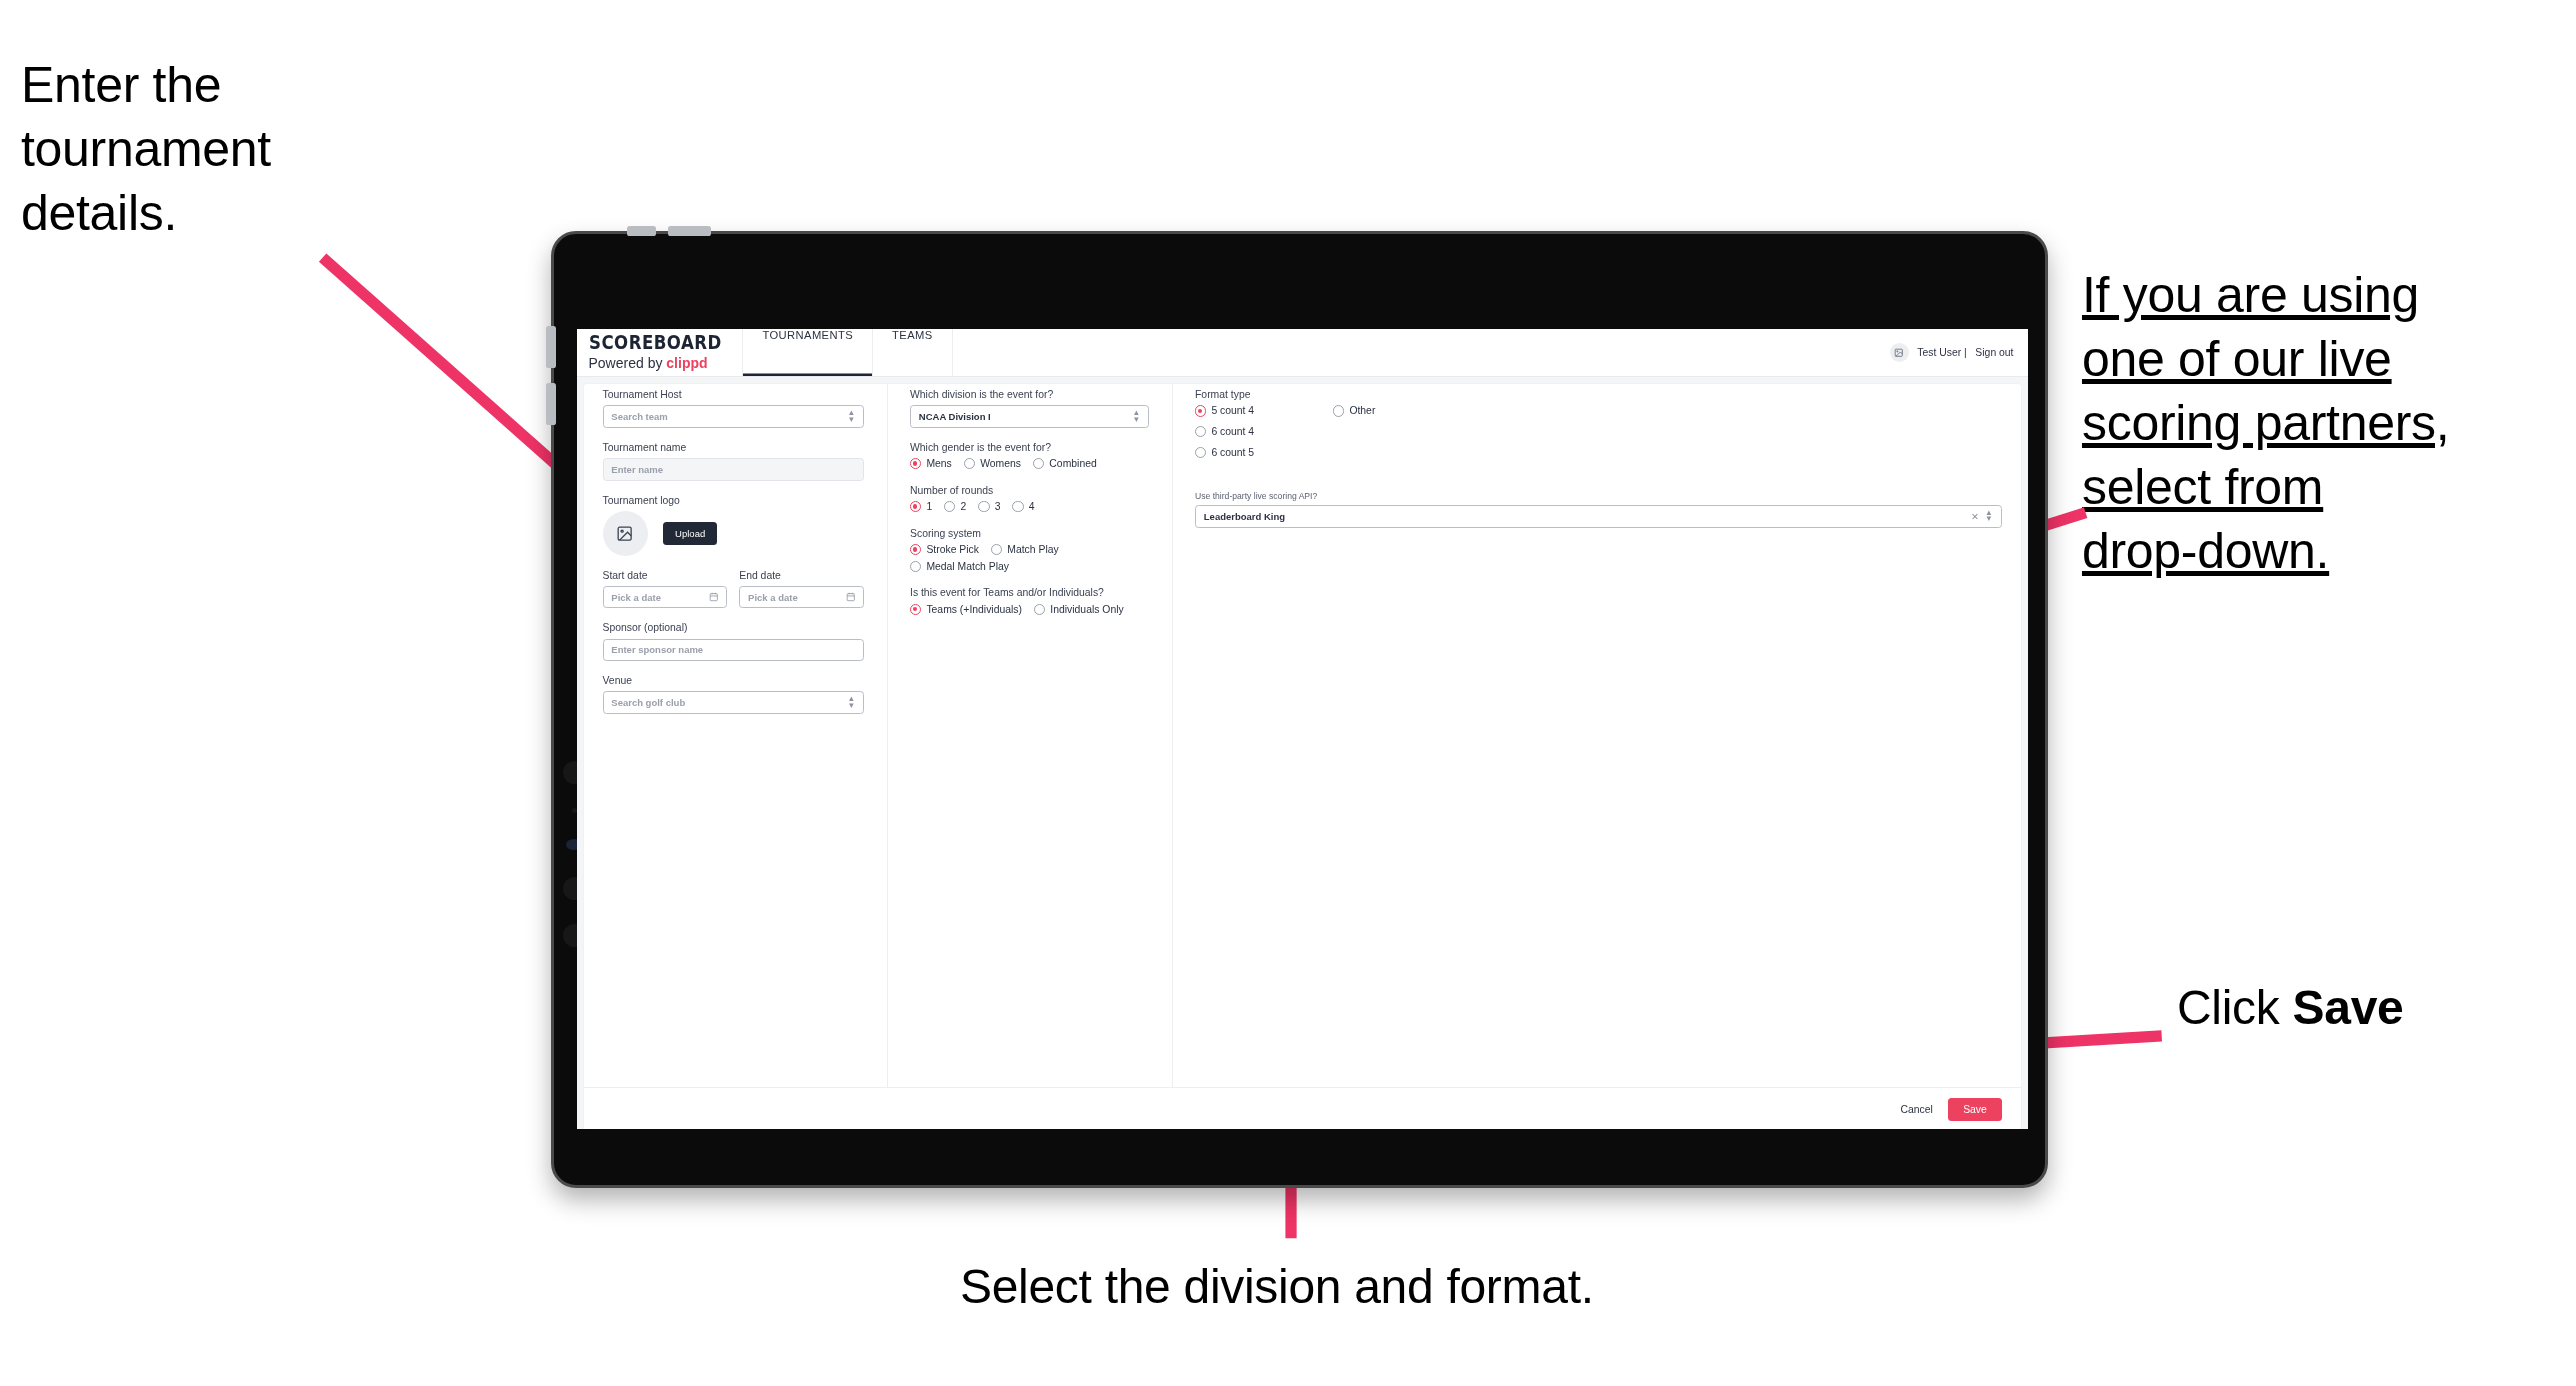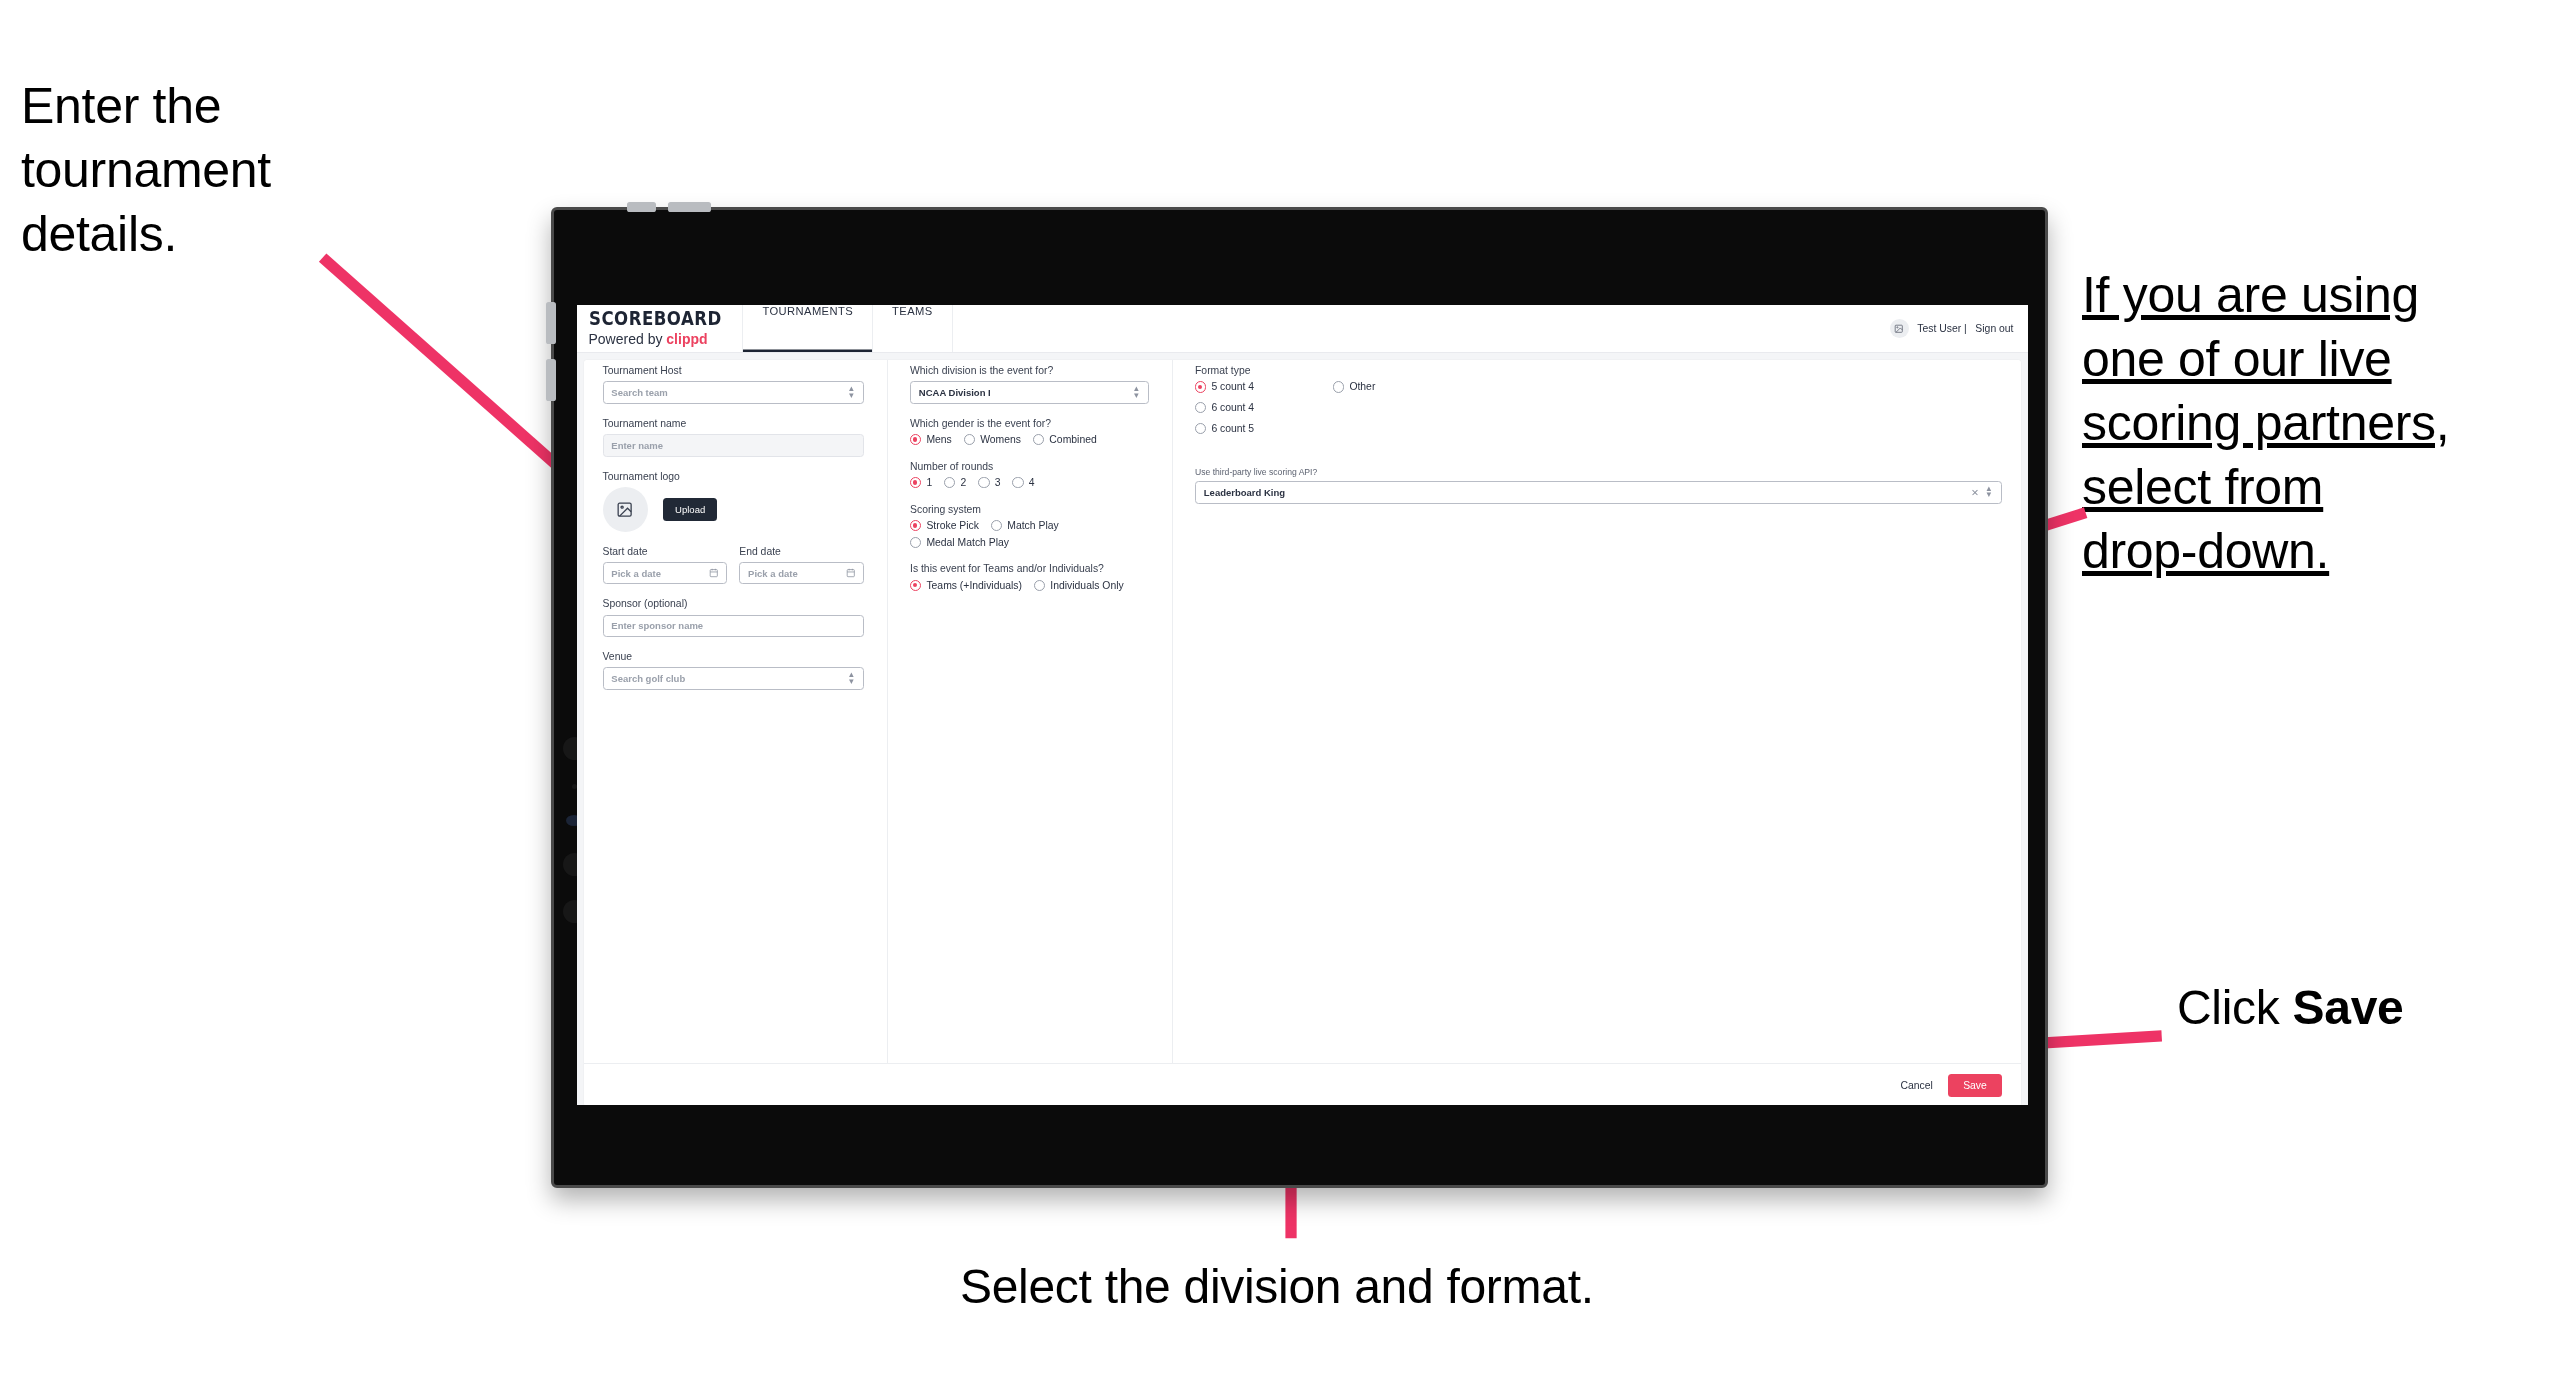--- a/index.html
+++ b/index.html
@@ -18,21 +18,21 @@
   
   .callout {
     position: absolute;
     color: #000000;
     font-family: "Liberation Sans", sans-serif;
     font-size: 50px;
     line-height: 1.28;
     letter-spacing: -0.3px;
     white-space: pre-line;
   }
-  #callout-left   { left: 21px;  top: 74px;  width: 363px; }
+  #callout-left   { left: 21px;  top: 53px;  width: 363px; }
   #callout-right  { left: 2082px; top: 263px; width: 484px; text-decoration: underline; }
   #callout-bottom { left: 960px; top: 1256px; width: 865px; font-size: 48px; }
   #callout-save   { left: 2177px; top: 977px; width: 363px; font-size: 48px; white-space: nowrap;}
   #callout-save b { font-weight: bold; }
 
   
   #arrow-layer {
     position: absolute;
     left: 0; top: 0;
     width: 2576px; height: 1386px;
@@ -44,24 +44,25 @@
     position: absolute;
     left: 551px;
     top: 207px;
     width: 1497px;
     height: 981px;
   }
   .tablet-body {
     position: absolute;
     inset: 0;
     background: #0b0b0b;
-    border-radius: 6px;
+    border-radius: 25px;
     border: 3.5px solid #4a4a4a;
     box-shadow: 0 12px 24px rgba(0,0,0,0.30);
     box-sizing: border-box;
+    margin-top: 24px;
   }
   .tablet-btn {
     position: absolute;
     background: #b9bcc0;
     border-radius: 2.6px;
   }
   .btn-top-a { left: 73px;  top: -7.8px; width: 29px; height: 9.5px; }
   .btn-top-b { left: 114px; top: -7.8px; width: 43px; height: 9.5px; }
   .btn-side-a { left: -7.8px; top: 92px; width: 9.5px; height: 42px; }
   .btn-side-b { left: -7.8px; top: 149px; width: 9.5px; height: 42px; }

